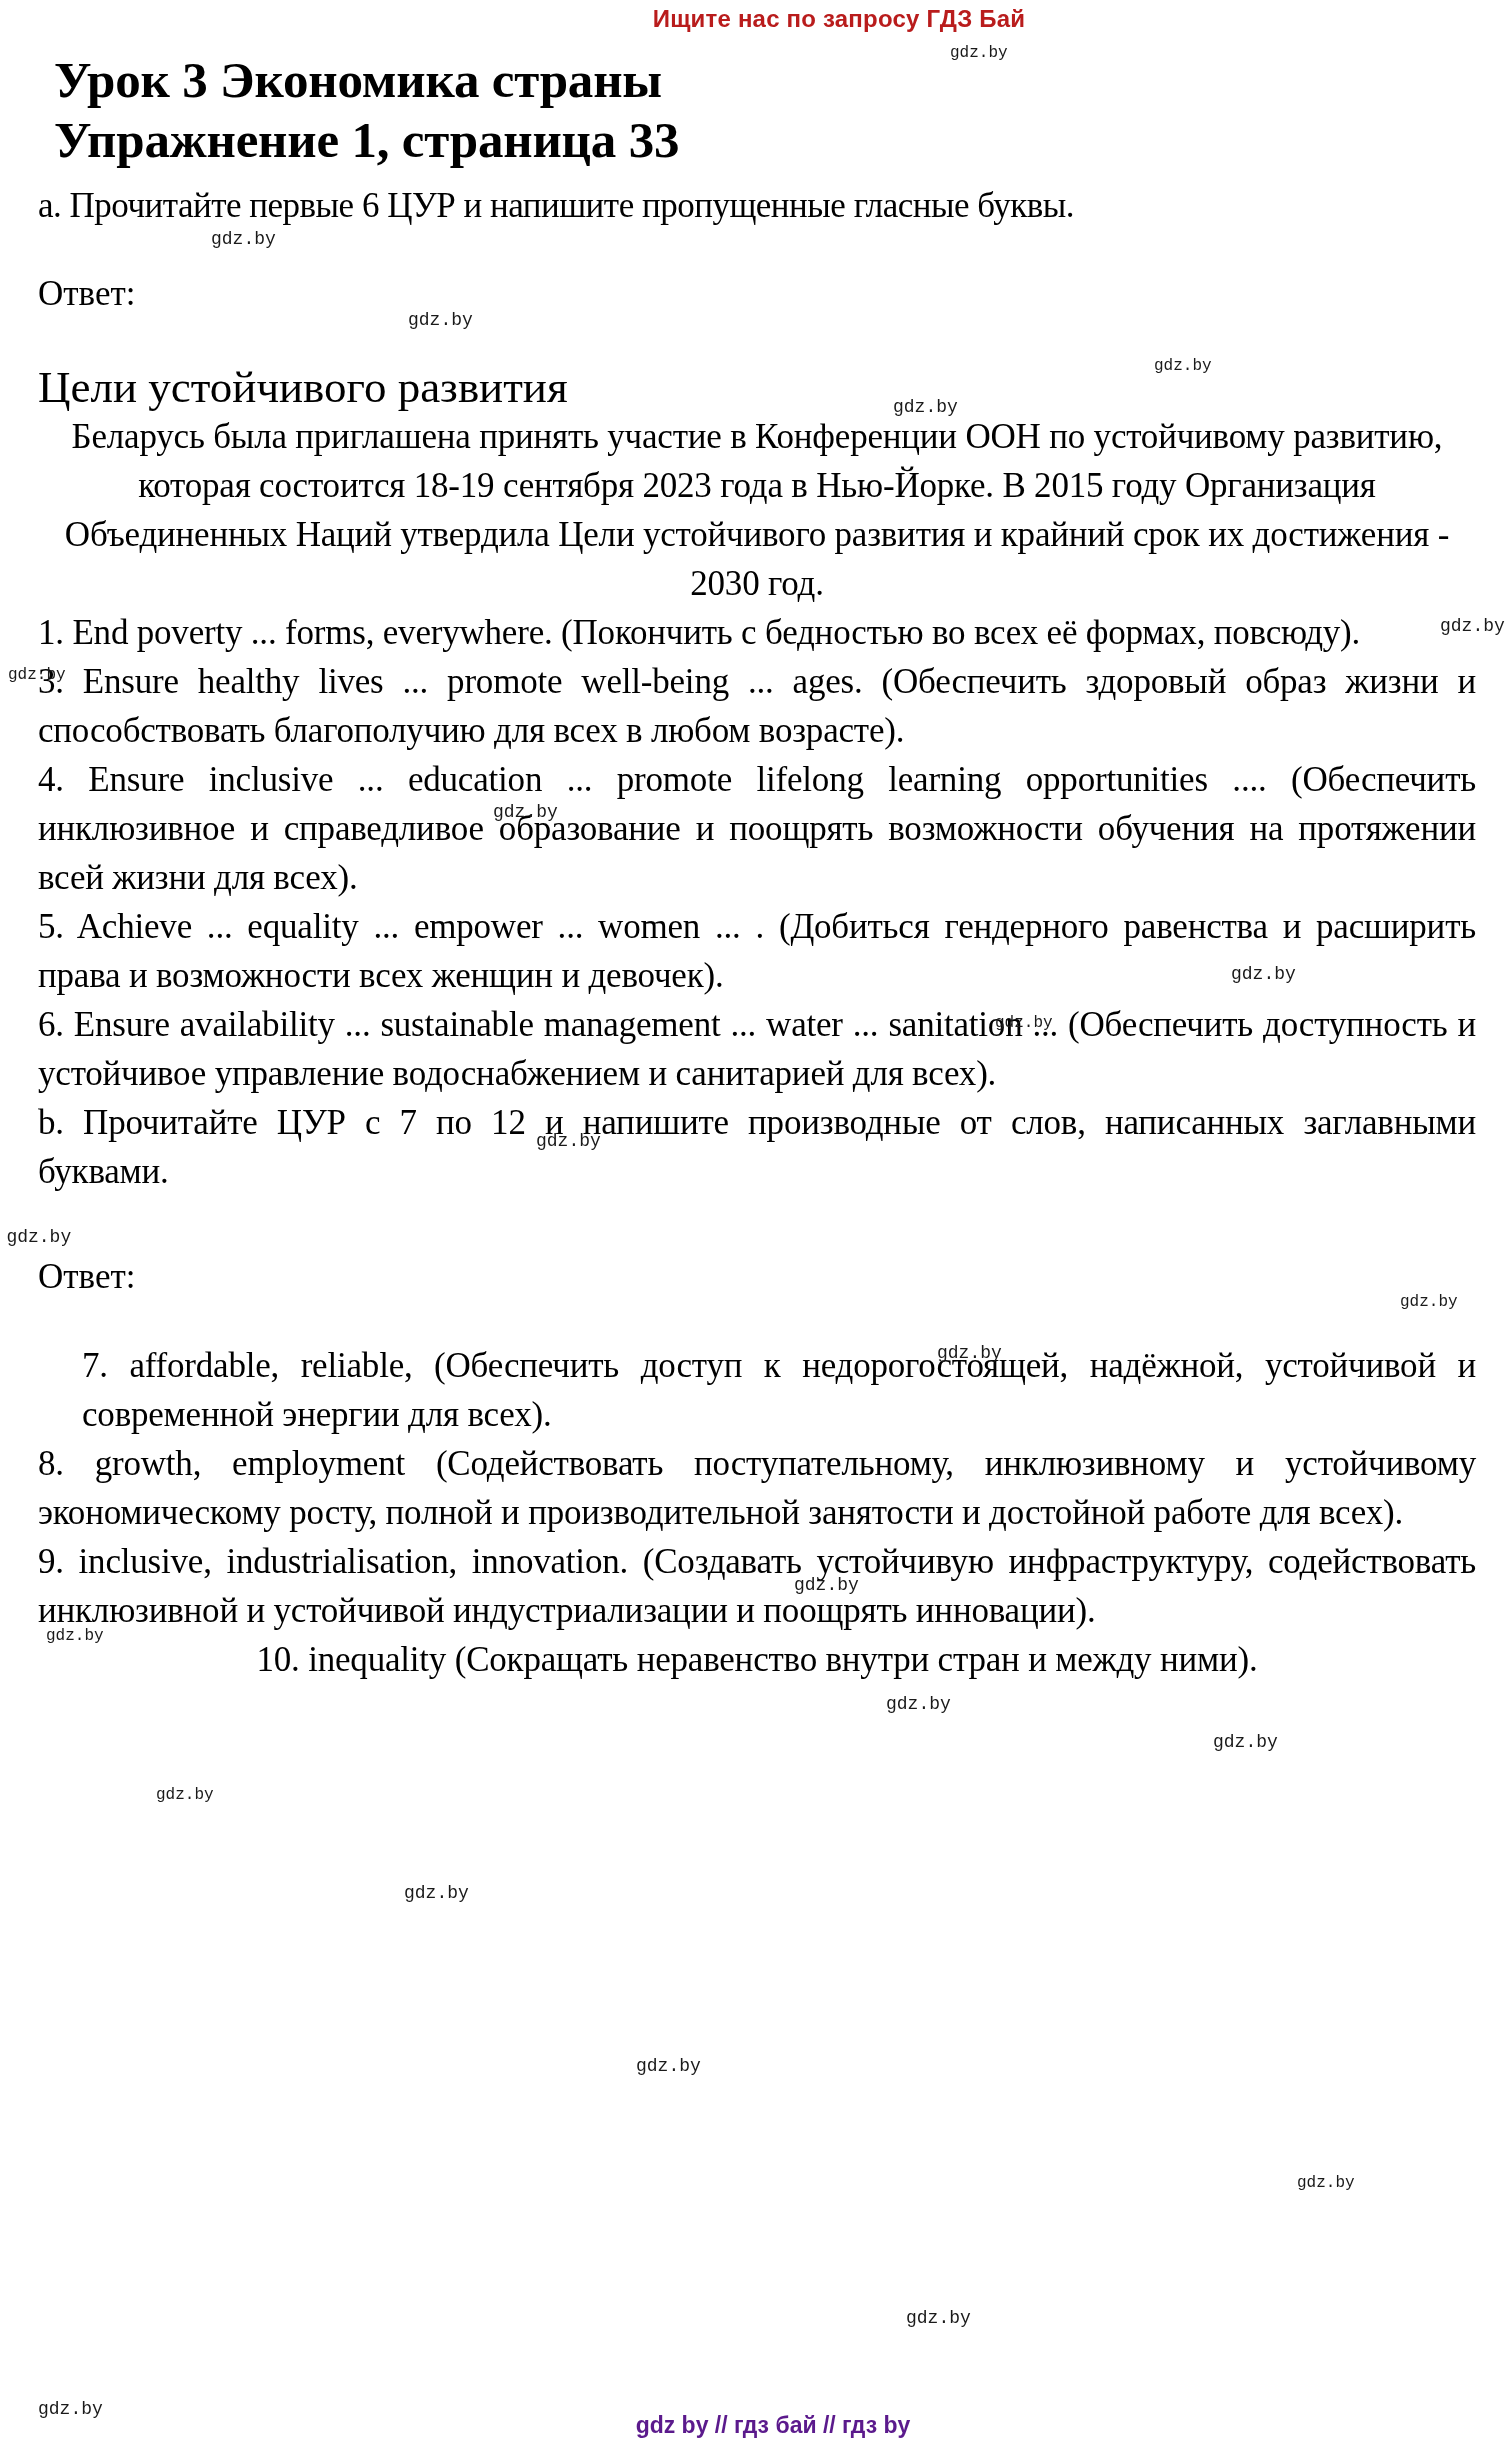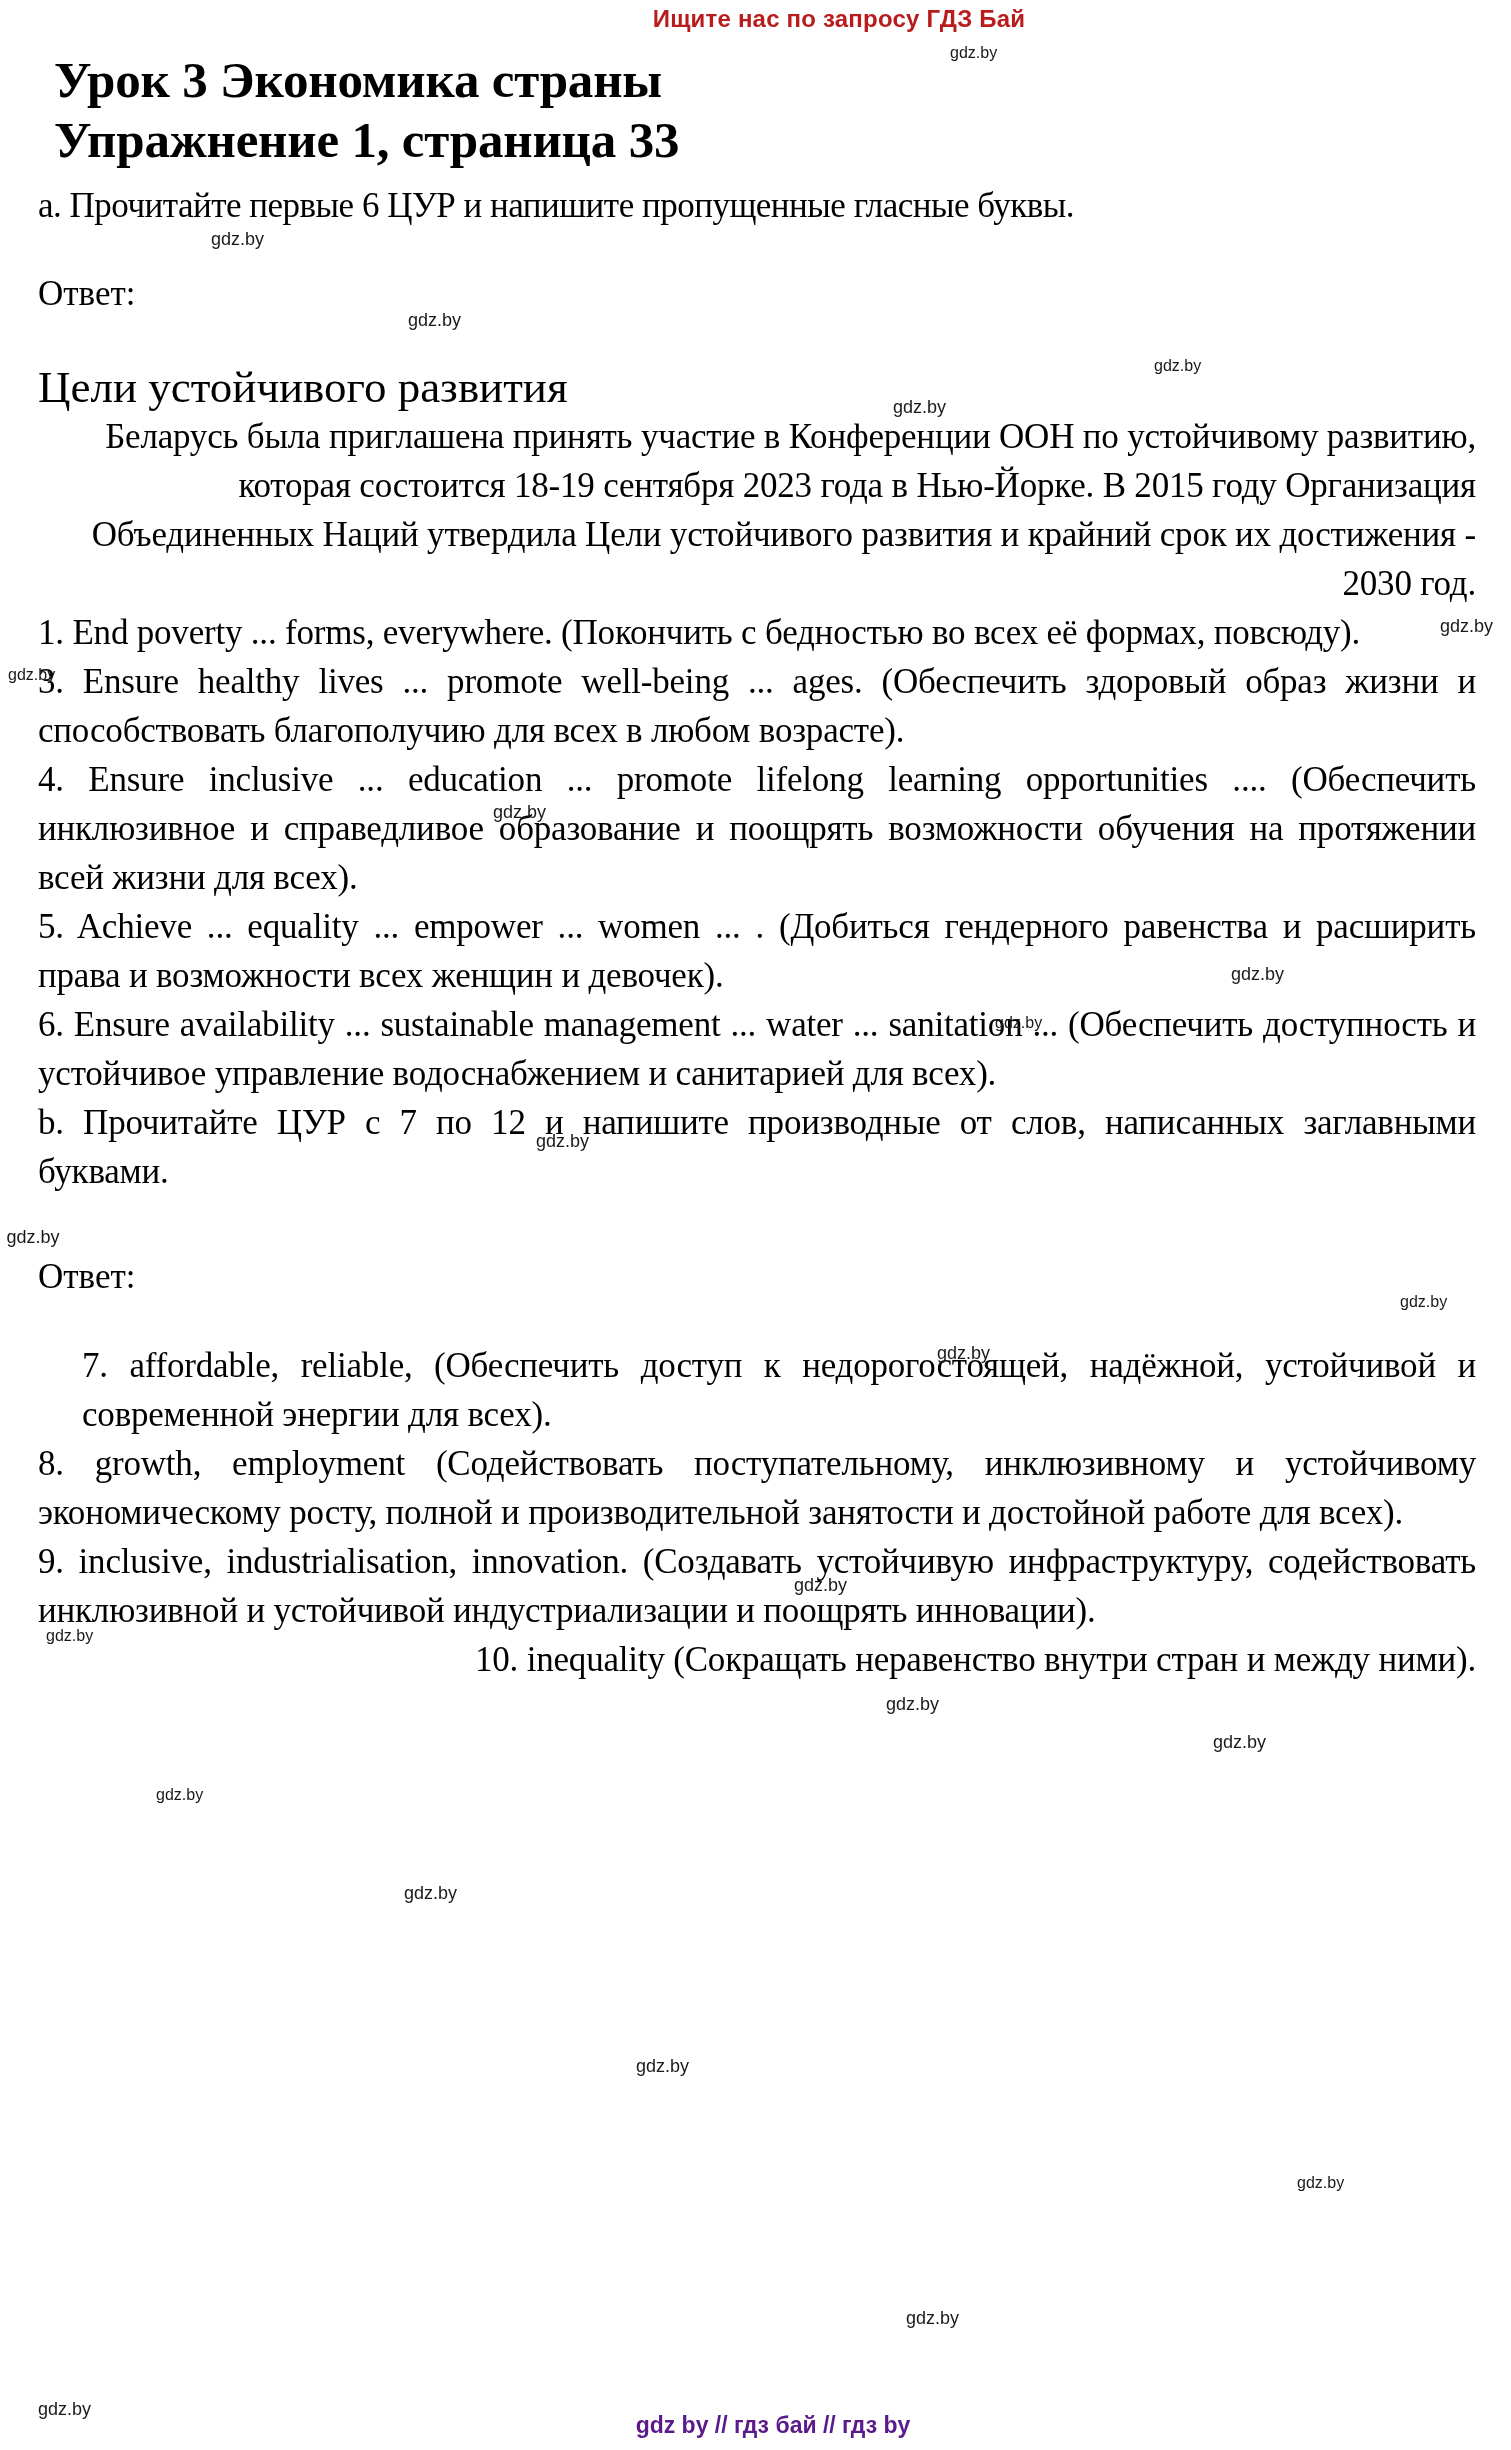--- a/index.html
+++ b/index.html
@@ -77,28 +77,28 @@
   }
 
   p.para {
     margin: 0;
     font-size: 35px;
     line-height: 1.40;
     text-align: justify;
     text-justify: inter-word;
     letter-spacing: -0.2px;
   }
-  p.para.nj { text-align: right; }
+  p.para.nj { text-align: center; }
 
   .gap-before-b { margin-top: 49px; }
 
   
   .wm {
     position: absolute;
-    font-family: Liberation Sans, sans-serif;
+    font-family: Liberation Mono, monospace;
     font-size: 18px;
     color: #1a1a1a;
     white-space: nowrap;
     pointer-events: none;
   }
   .wm.sm { font-size: 16px; }
 
   
   .footer {
     position: absolute;

